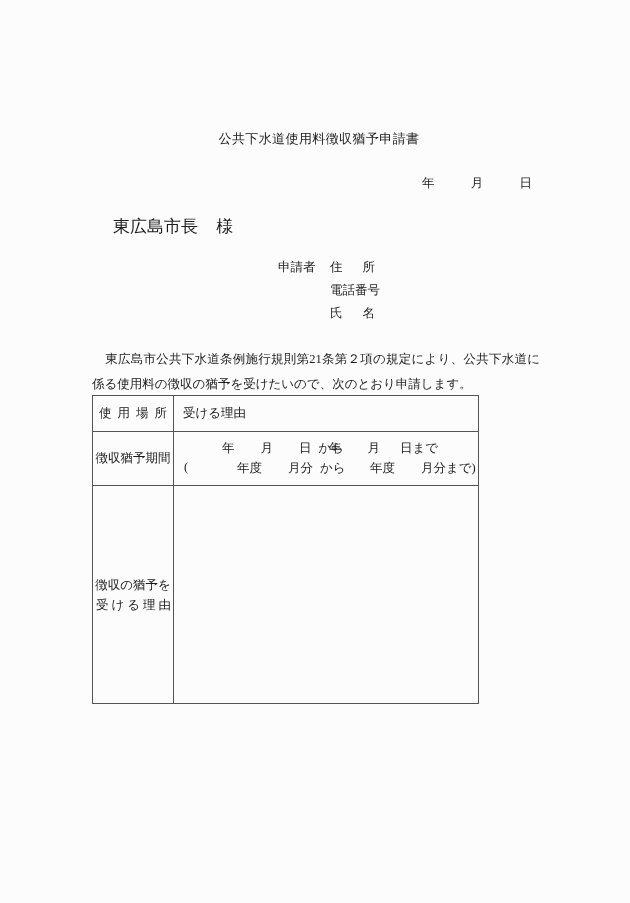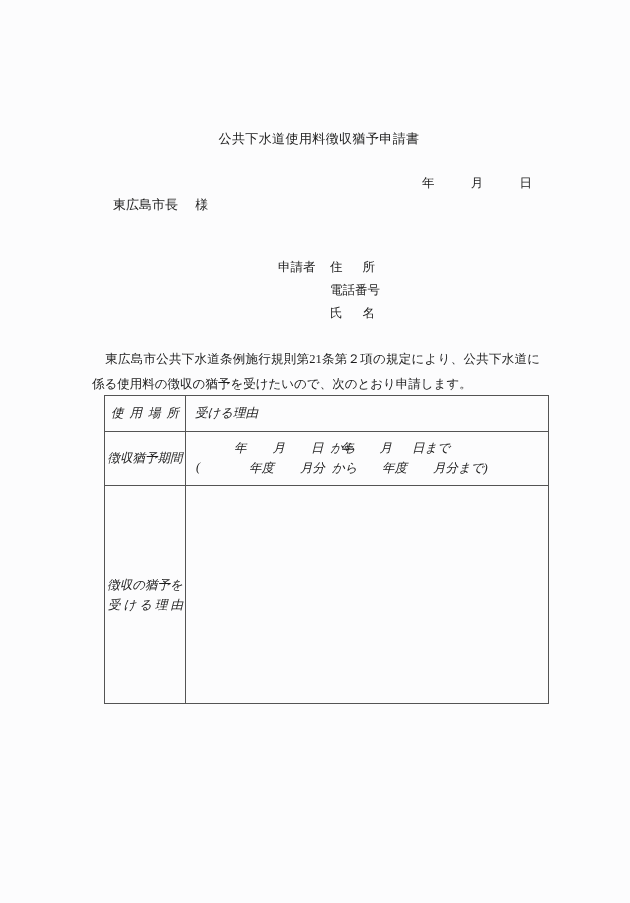--- a/index.html
+++ b/index.html
@@ -52,22 +52,22 @@
     white-space: nowrap;
   }
   .date-line .seg { display: inline-block; }
   .date-line .gap-a { display: inline-block; width: 30px; }
   .date-line .gap-b { display: inline-block; width: 30px; }
 
   
   .addressee {
     position: absolute;
     left: 113px;
-    top: 196px;
-    font-size: 13px;
+    top: 215px;
+    font-size: 17px;
     white-space: nowrap;
   }
   .addressee .sama { margin-left: 14px; }
 
   
   .applicant {
     position: absolute;
     left: 278px;
     top: 256px;
     font-size: 12.5px;
@@ -93,26 +93,25 @@
     font-size: 12.5px;
     line-height: 25px;
     text-align: justify;
     text-justify: inter-character;
   }
   .body-para .indent { display: inline-block; width: 13px; }
 
   
   .form-table {
     position: absolute;
-    left: 104px;
+    left: 92px;
     top: 395px;
-    width: 445px;
+    width: 387px;
     border-collapse: collapse;
     table-layout: fixed;
-    font-style: italic;
   }
   .form-table td {
     border: 1px solid #545454;
     font-size: 12.5px;
     vertical-align: middle;
     padding: 0;
   }
   .col-label { width: 81px; }
 
   .cell-label {

